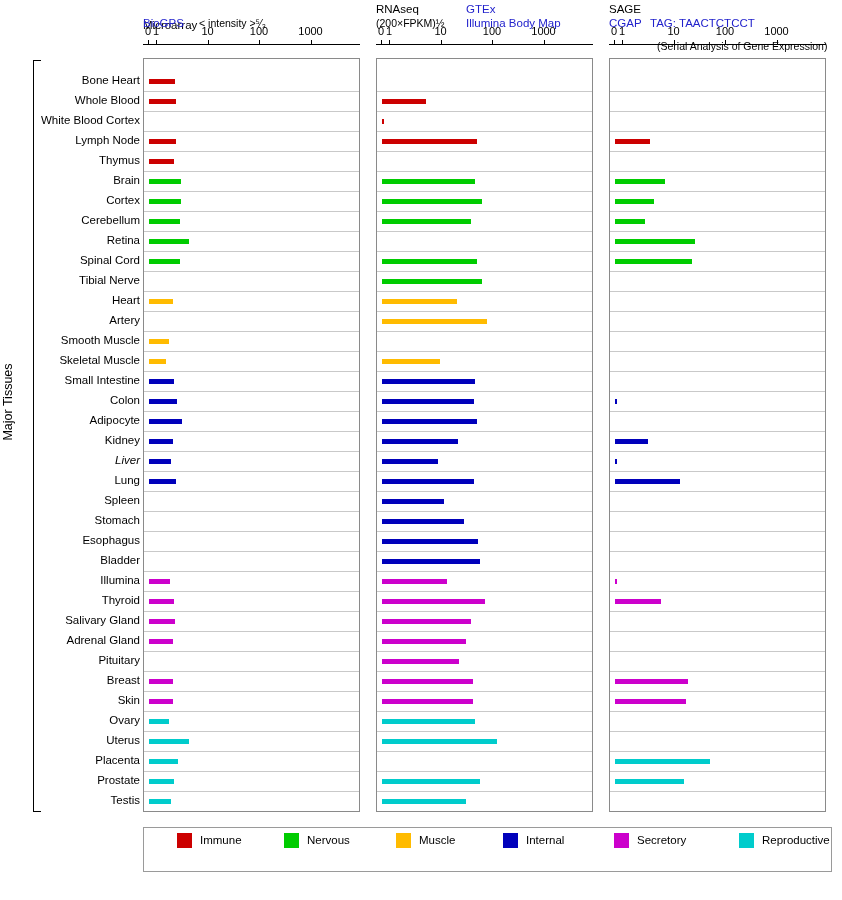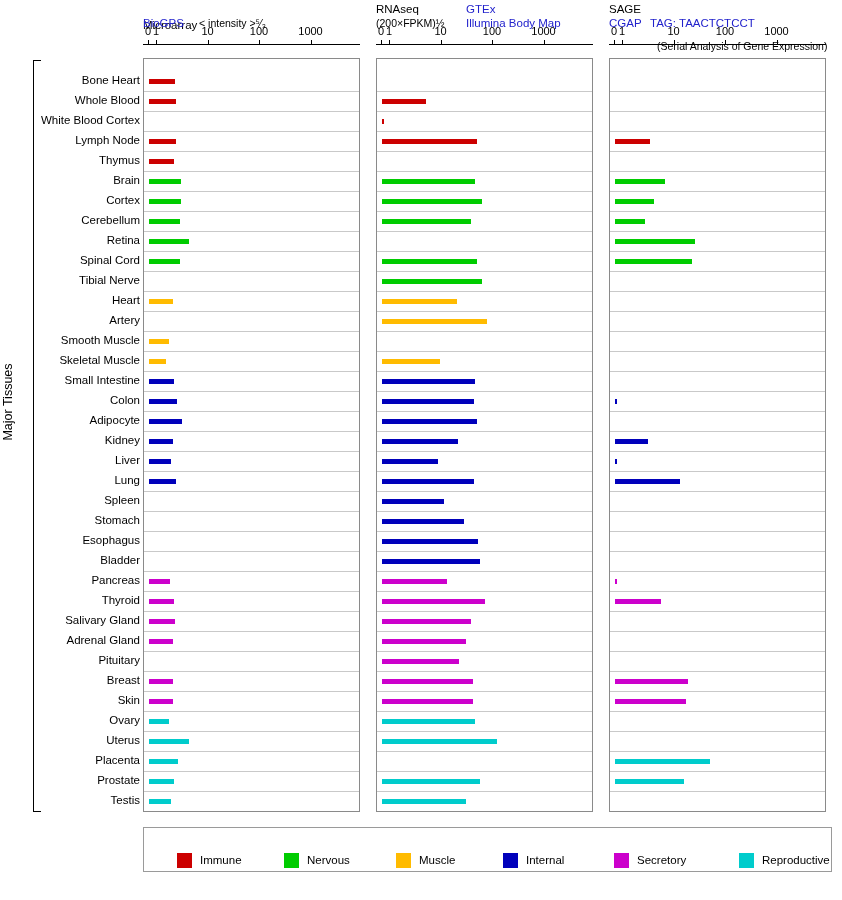--- a/index.html
+++ b/index.html
@@ -121,21 +121,21 @@
     left: 143px;
     top: 827px;
     width: 689px;
     height: 45px;
     border: 1px solid #9a9a9a;
     box-sizing: border-box;
     background: #ffffff;
   }
   .legend-item {
     position: absolute;
-    top: 24px;
+    top: 4px;
     height: 16px;
     display: flex;
     align-items: center;
   }
   .legend-swatch {
     width: 15px;
     height: 15px;
     margin-right: 8px;
   }
   .legend-label {
@@ -176,27 +176,27 @@
       <div class="tissue-label" style="top: 260px;">Spinal Cord</div>
       <div class="tissue-label" style="top: 280px;">Tibial Nerve</div>
       <div class="tissue-label" style="top: 300px;">Heart</div>
       <div class="tissue-label" style="top: 320px;">Artery</div>
       <div class="tissue-label" style="top: 340px;">Smooth Muscle</div>
       <div class="tissue-label" style="top: 360px;">Skeletal Muscle</div>
       <div class="tissue-label" style="top: 380px;">Small Intestine</div>
       <div class="tissue-label" style="top: 400px;">Colon</div>
       <div class="tissue-label" style="top: 420px;">Adipocyte</div>
       <div class="tissue-label" style="top: 440px;">Kidney</div>
-      <div class="tissue-label" style="top: 460px;">Liver</div>
+      <div class="tissue-label" style="top: 460px; font-style: italic;">Liver</div>
       <div class="tissue-label" style="top: 480px;">Lung</div>
       <div class="tissue-label" style="top: 500px;">Spleen</div>
       <div class="tissue-label" style="top: 520px;">Stomach</div>
       <div class="tissue-label" style="top: 540px;">Esophagus</div>
       <div class="tissue-label" style="top: 560px;">Bladder</div>
-      <div class="tissue-label" style="top: 580px;">Pancreas</div>
+      <div class="tissue-label" style="top: 580px;">Illumina</div>
       <div class="tissue-label" style="top: 600px;">Thyroid</div>
       <div class="tissue-label" style="top: 620px;">Salivary Gland</div>
       <div class="tissue-label" style="top: 640px;">Adrenal Gland</div>
       <div class="tissue-label" style="top: 660px;">Pituitary</div>
       <div class="tissue-label" style="top: 680px;">Breast</div>
       <div class="tissue-label" style="top: 700px;">Skin</div>
       <div class="tissue-label" style="top: 720px;">Ovary</div>
       <div class="tissue-label" style="top: 740px;">Uterus</div>
       <div class="tissue-label" style="top: 760px;">Placenta</div>
       <div class="tissue-label" style="top: 780px;">Prostate</div>

